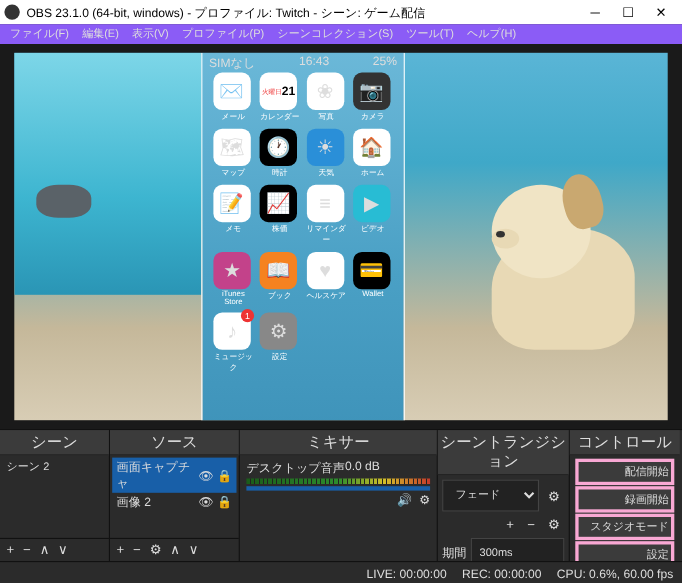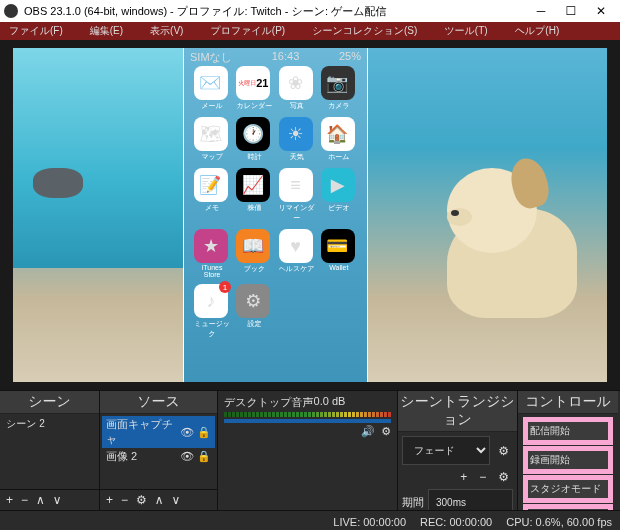--- a/index.html
+++ b/index.html
@@ -1,21 +1,21 @@
 <!DOCTYPE html>
 <html><head>
 <meta charset="utf-8">
 <style>
 *{margin:0;padding:0;box-sizing:border-box;font-family:"Meiryo UI","Segoe UI",sans-serif;font-size:11px;color:#ddd}
 body{background:#2b2b2b;width:620px;height:530px;overflow:hidden}
 .titlebar{background:#fff;height:22px;display:flex;align-items:center;padding:0 4px;color:#000}
 .titlebar .logo{width:14px;height:14px;background:#333;border-radius:50%;margin-right:6px}
 .titlebar .title{flex:1;font-size:11px;color:#000}
 .titlebar .btn{width:30px;text-align:center;color:#000;font-size:12px}
-.menubar{background:#7f1d1d;height:18px;display:flex;align-items:center;padding:0 4px;gap:17px}
+.menubar{background:#8b5cf6;height:18px;display:flex;align-items:center;padding:0 4px;gap:2px}
 .menubar span{padding:0 5px;font-size:10px}
 .preview{background:#1a1a1a;height:350px;display:flex;align-items:center;justify-content:center;position:relative}
 .canvas{width:594px;height:334px;background:linear-gradient(180deg,#5ab5d6 0%,#3fa8c8 30%,#c5b89a 75%,#d8cdb5 100%);position:relative;overflow:hidden}
 .phone{position:absolute;left:170px;top:0;width:185px;height:402px;background:linear-gradient(180deg,#6bb8d8 0%,#4aa0c5 50%,#3a8eb5 100%);border-left:1px solid #fff;border-right:1px solid #fff}
 .ph-status{height:12px;display:flex;justify-content:space-between;padding:2px 6px;font-size:7px;color:#fff}
 .ph-grid{display:grid;grid-template-columns:repeat(4,1fr);gap:6px;padding:6px 10px}
 .ph-icon{width:34px;height:34px;border-radius:8px;display:flex;align-items:center;justify-content:center;font-size:18px;position:relative}
 .ph-label{font-size:7px;text-align:center;color:#fff;margin-top:1px;display:block}
 .ph-dock{position:absolute;bottom:0;width:100%;background:rgba(255,255,255,0.25);padding:6px 10px;display:flex;justify-content:space-around}
 .ph-dots{position:absolute;bottom:48px;width:100%;text-align:center;color:#fff;font-size:7px}
@@ -36,21 +36,21 @@
 .list-item.sel{background:#185fa8}
 .icbtn{padding:1px 4px;cursor:pointer;font-size:12px}
 .mixer-ch{padding:2px 4px}
 .mixer-lbl{display:flex;justify-content:flex-start;font-size:9px}
 .mixer-bar{height:5px;background:linear-gradient(90deg,#1a5c1a 0%,#2d8c2d 50%,#d4c02a 75%,#c43a2a 100%);margin:2px 0;position:relative}
 .mixer-bar::after{content:"";position:absolute;inset:0;background:repeating-linear-gradient(90deg,transparent 0,transparent 3px,#222 3px,#222 4px)}
 .mixer-slider{height:4px;background:#185fa8;position:relative;margin:2px 0}
 .mixer-ctrl{display:flex;justify-content:flex-end;gap:6px;font-size:10px}
 .trans-row{display:flex;gap:4px;padding:2px;align-items:center}
 .trans-row select,.trans-row input{background:#222;border:1px solid #444;color:#ddd;font-size:10px;padding:7px;flex:1;min-width:0}
-.ctrl-btn{background:#3b3b3b;border:5px solid #f9a8d4;padding:2px;margin:1px 3px;text-align:left;font-size:10px;cursor:pointer}
+.ctrl-btn{background:#3b3b3b;border:3px solid #f9a8d4;padding:2px;margin:1px 3px;text-align:right;font-size:10px;cursor:pointer}
 .status{height:18px;background:#2b2b2b;border-top:1px solid #111;display:flex;justify-content:flex-end;align-items:flex-end;gap:14px;padding:0 8px;font-size:10px}
 .eye{display:flex;gap:3px;font-size:10px}
 .badge{position:absolute;top:-3px;right:-3px;width:12px;height:12px;background:#e33;border-radius:50%;color:#fff;font-size:8px;display:flex;align-items:center;justify-content:center}
 </style>
 </head>
 <body>
 
 <div class="titlebar">
   <div class="logo"></div>
   <div class="title">OBS 23.1.0 (64-bit, windows) - プロファイル: Twitch - シーン: ゲーム配信</div>
@@ -207,20 +207,21 @@
       </div>
     <div class="panel-ft">
       <span class="icbtn">+</span>
       <span class="icbtn">−</span>
       <span class="icbtn">⚙</span>
       <span class="icbtn">∧</span>
       <span class="icbtn">∨</span>
     </div>
   </div>
   <div class="panel" style="width:180px">
+    <div class="panel-hdr">ミキサー</div>
     <div class="panel-body">
       <div class="mixer-ch">
         <div class="mixer-lbl">
           <span>デスクトップ音声</span>
           <span>0.0 dB</span>
         </div>
         <div class="mixer-bar"></div>
         <div class="mixer-slider"></div>
         <div class="mixer-ctrl">
           <span>🔊</span>

